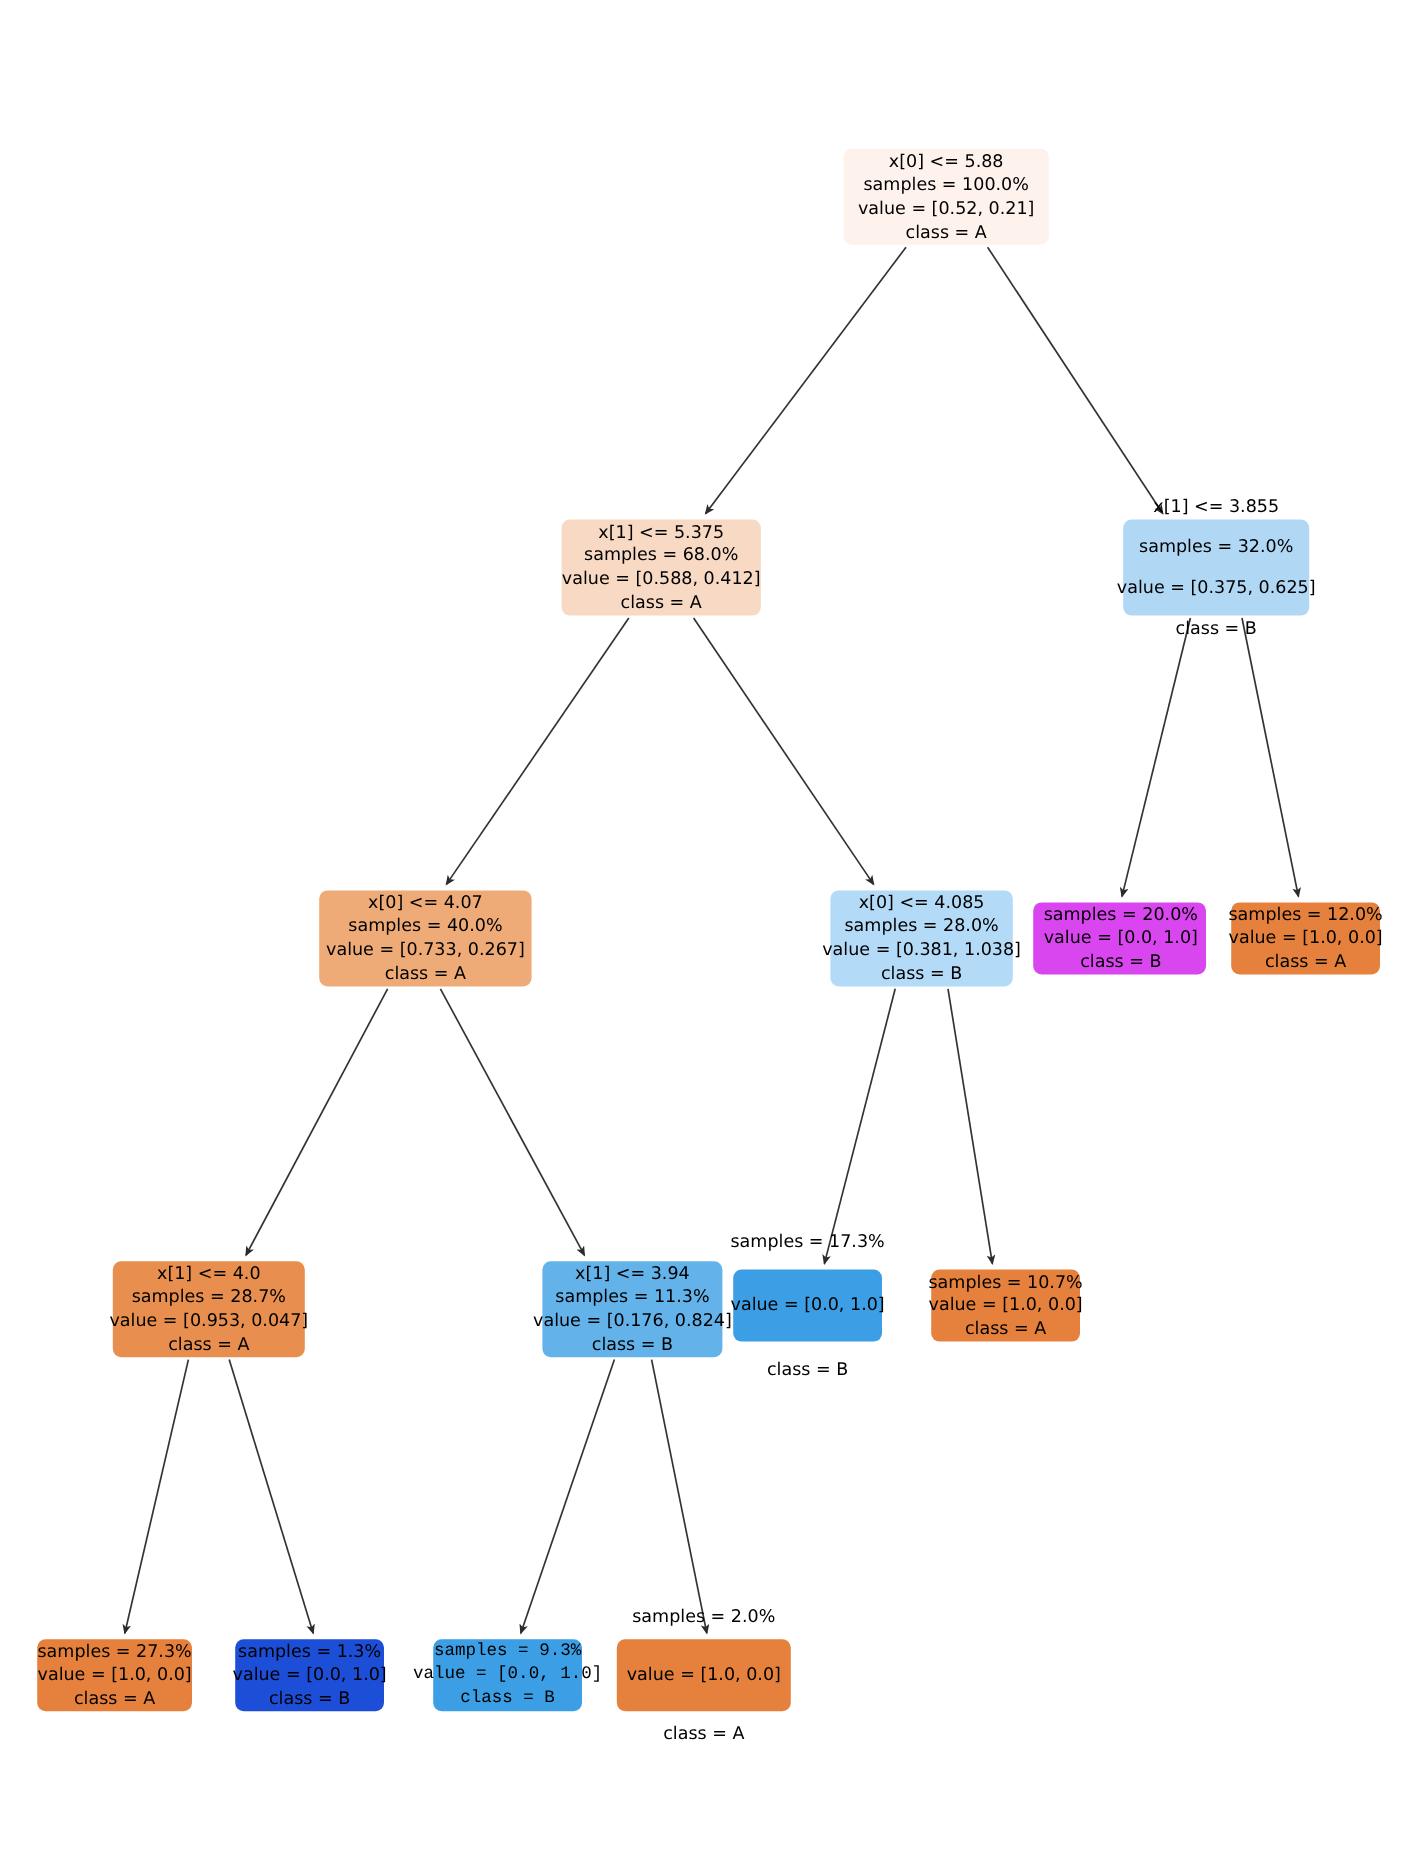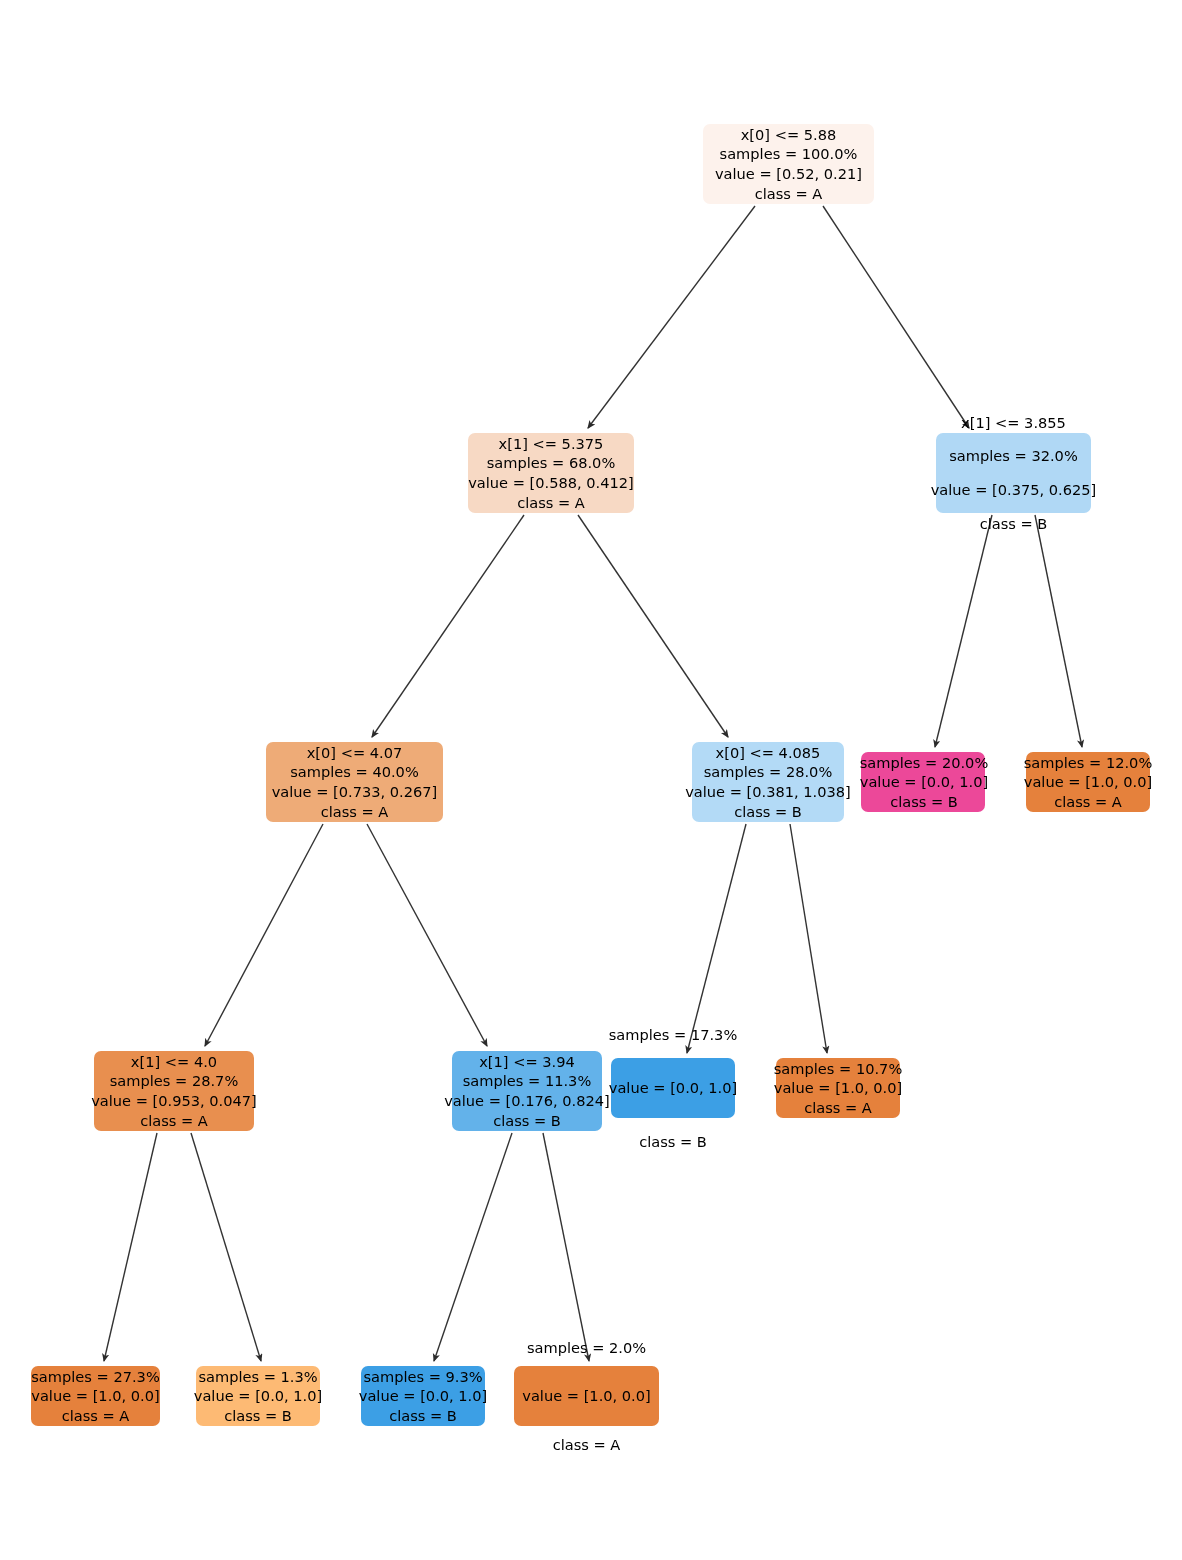--- a/index.html
+++ b/index.html
@@ -93,21 +93,21 @@
         <span class="ln">samples = 40.0%</span>
         <span class="ln">value = [0.733, 0.267]</span>
         <span class="ln">class = A</span>
       </div>
       <div class="node" style="left: 692px; top: 742px; width: 152px; height: 80px; background: rgb(179, 218, 246); align-items: center;">
         <span class="ln">x[0] &lt;= 4.085</span>
         <span class="ln">samples = 28.0%</span>
         <span class="ln">value = [0.381, 1.038]</span>
         <span class="ln">class = B</span>
       </div>
-      <div class="node" style="left: 861px; top: 752px; width: 124px; height: 60px; background: #ec4899; padding-left: 12px;">
+      <div class="node" style="left: 861px; top: 752px; width: 144px; height: 60px; background: #d946ef; padding-left: 12px;">
         <span class="ln">samples = 20.0%</span>
         <span class="ln">value = [0.0, 1.0]</span>
         <span class="ln">class = B</span>
       </div>
       <div class="node" style="left: 1026px; top: 752px; width: 124px; height: 60px; background: rgb(229, 129, 60);">
         <span class="ln">samples = 12.0%</span>
         <span class="ln">value = [1.0, 0.0]</span>
         <span class="ln">class = A</span>
       </div>
       <div class="node" style="left: 94px; top: 1051px; width: 160px; height: 80px; background: rgb(232, 143, 79);">
@@ -130,26 +130,26 @@
       <div class="node" style="left: 776px; top: 1058px; width: 124px; height: 60px; background: rgb(229, 129, 60);">
         <span class="ln">samples = 10.7%</span>
         <span class="ln">value = [1.0, 0.0]</span>
         <span class="ln">class = A</span>
       </div>
       <div class="node" style="left: 31px; top: 1366px; width: 129px; height: 60px; background: rgb(229, 129, 60);">
         <span class="ln">samples = 27.3%</span>
         <span class="ln">value = [1.0, 0.0]</span>
         <span class="ln">class = A</span>
       </div>
-      <div class="node" style="left: 196px; top: 1366px; width: 124px; height: 60px; background: #fdba74;">
+      <div class="node" style="left: 196px; top: 1366px; width: 124px; height: 60px; background: #1d4ed8;">
         <span class="ln">samples = 1.3%</span>
         <span class="ln">value = [0.0, 1.0]</span>
         <span class="ln">class = B</span>
       </div>
-      <div class="node" style="left: 361px; top: 1366px; width: 124px; height: 60px; background: rgb(60, 159, 229);">
+      <div class="node" style="left: 361px; top: 1366px; width: 124px; height: 60px; background: rgb(60, 159, 229); font-family: Liberation Mono, monospace;">
         <span class="ln">samples = 9.3%</span>
         <span class="ln">value = [0.0, 1.0]</span>
         <span class="ln">class = B</span>
       </div>
       <div class="node" style="left: 514px; top: 1366px; width: 145px; height: 60px; background: rgb(229, 129, 60); gap: 29px;">
         <span class="ln">samples = 2.0%</span>
         <span class="ln">value = [1.0, 0.0]</span>
         <span class="ln">class = A</span>
       </div>
     </div>

